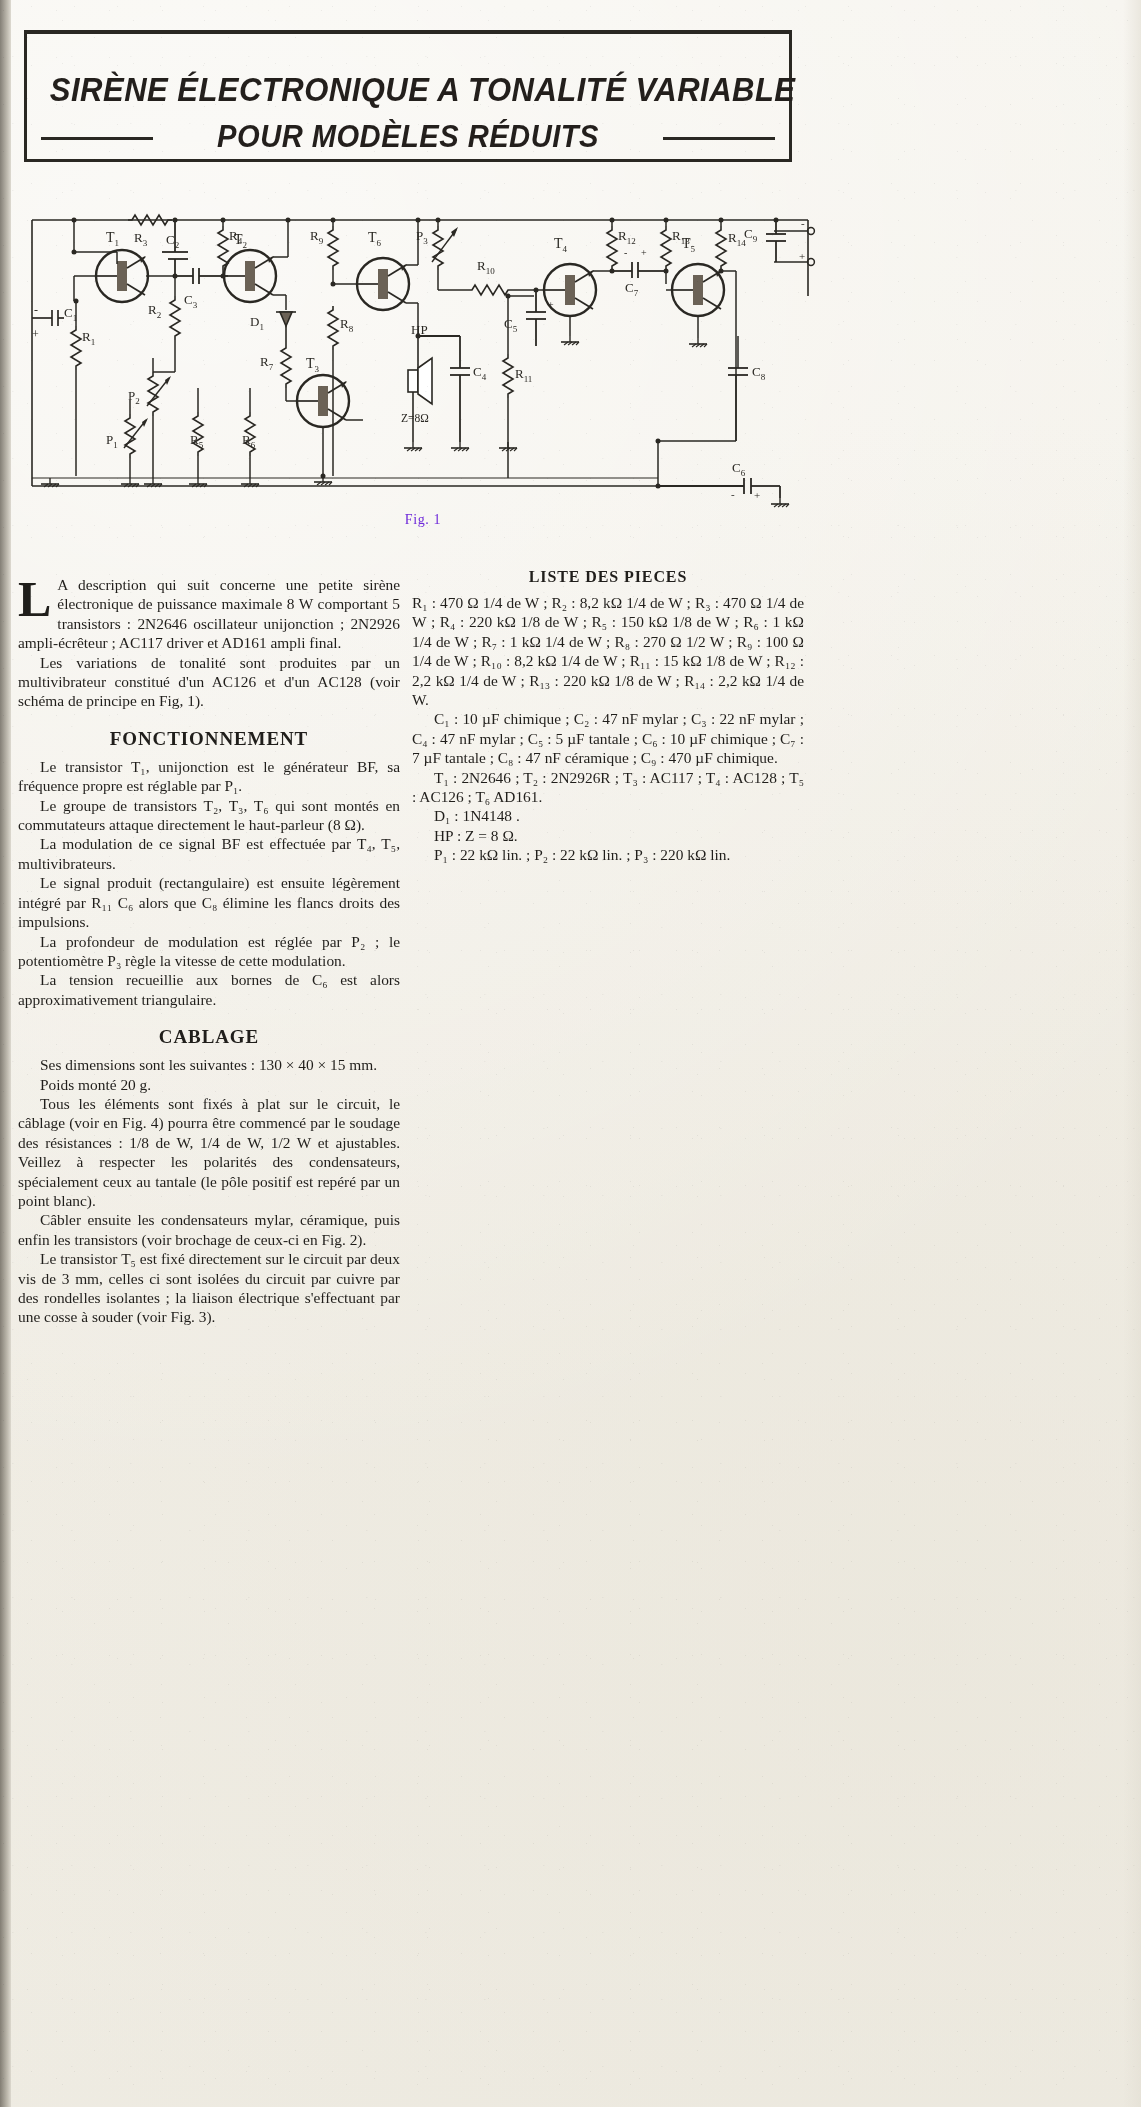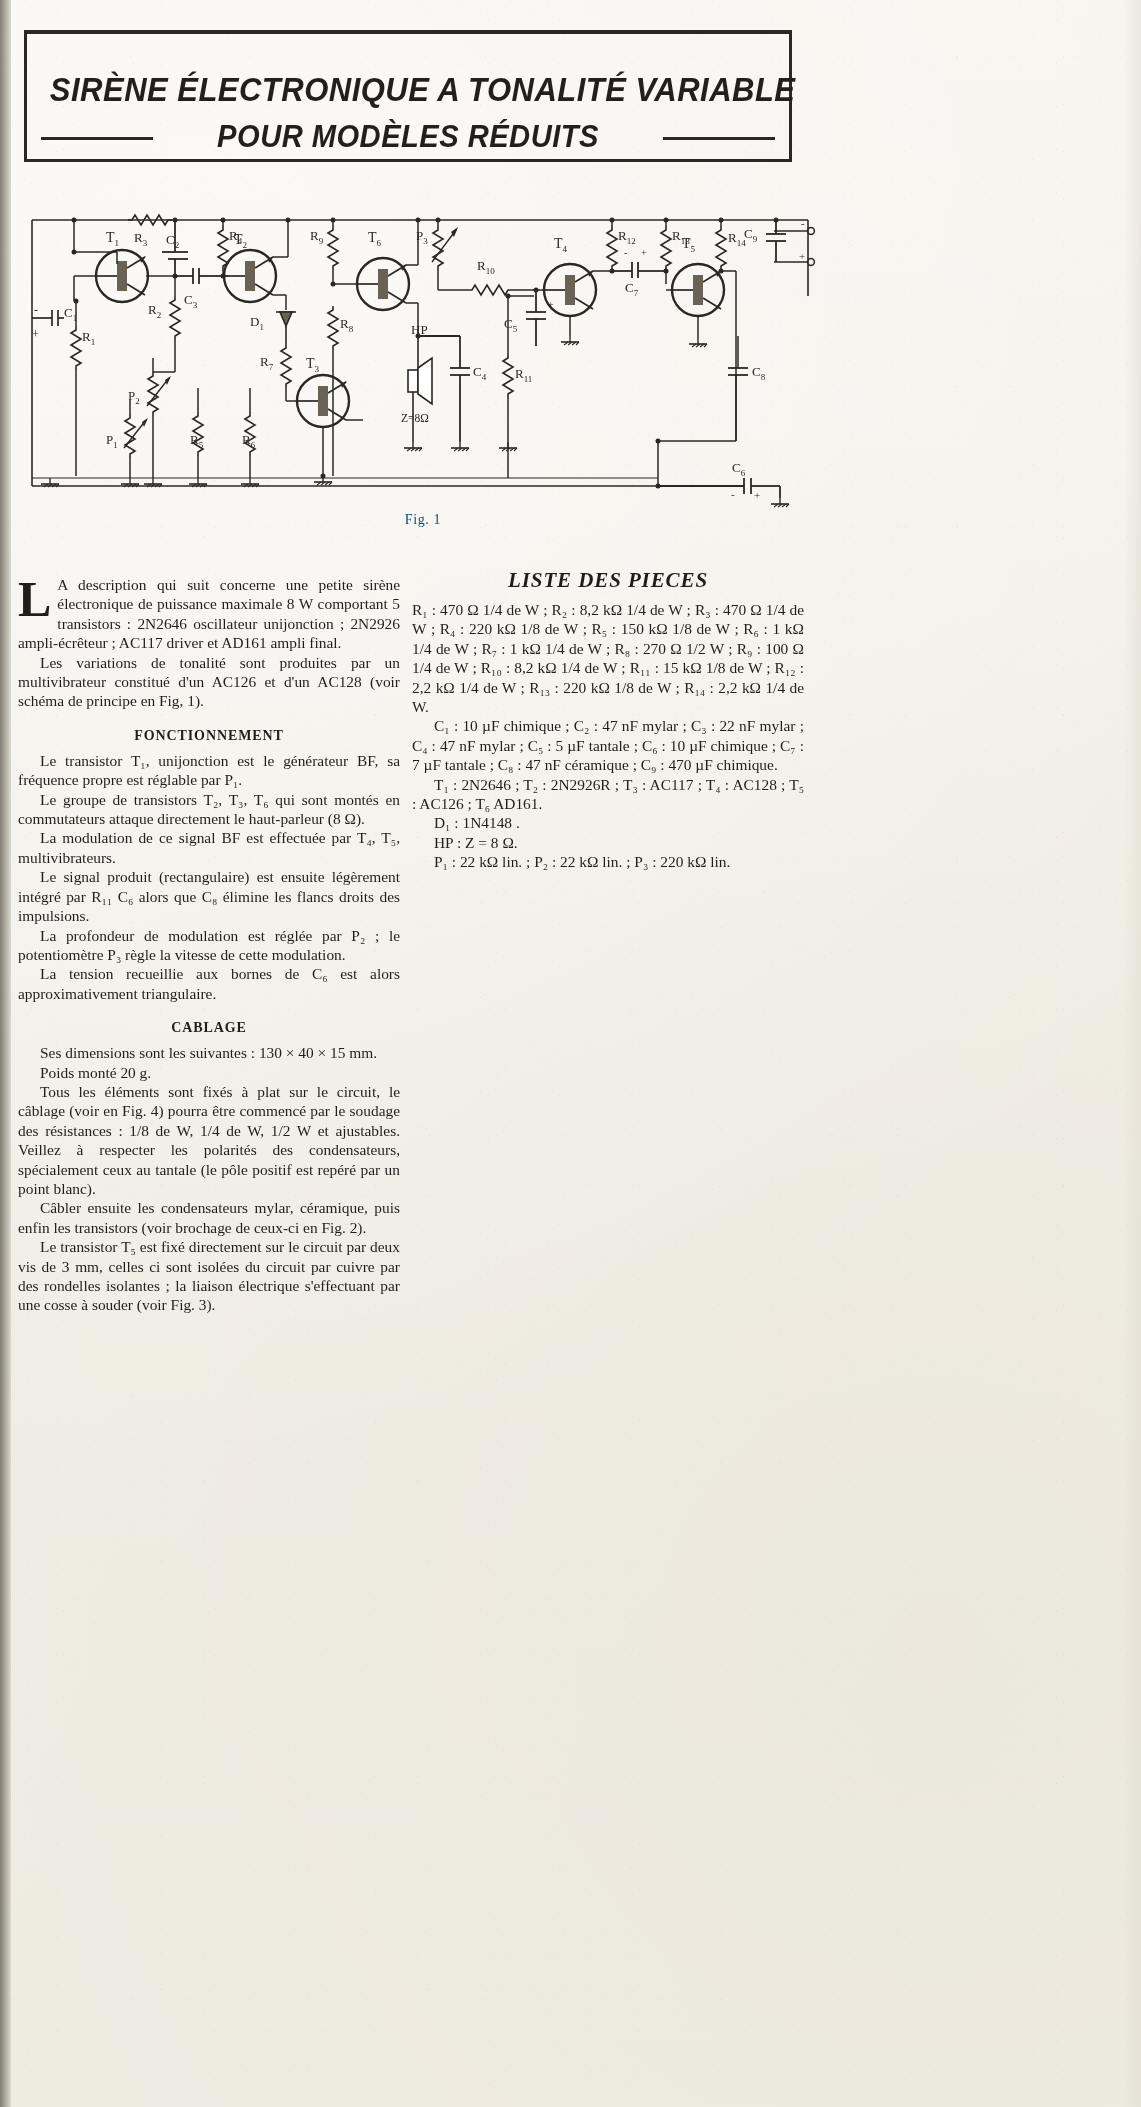--- a/index.html
+++ b/index.html
@@ -62,44 +62,44 @@
   .t-rule.l{left:14px;width:112px;}
   .t-rule.r{right:14px;width:112px;}
 
   
   .schematic{
     position:absolute;left:18px;top:186px;width:810px;height:350px;
   }
   .schematic svg{display:block;}
   .figcap{
     position:absolute;left:18px;top:512px;width:810px;text-align:center;
-    font-family:"Liberation Serif",serif;font-size:14px;color:#0c4a6e;
+    font-family:"Liberation Serif",serif;font-size:14px;color:#6d28d9;
     letter-spacing:.6px;
   }
 
   
   .col{
     position:absolute;
     font-family:"Liberation Serif",serif;
     color:#201e1b;
     text-align:justify;
     -webkit-hyphens:auto;hyphens:auto;
   }
   .col-left{left:18px;top:575px;width:382px;}
   .col-right{left:412px;top:568px;width:392px;}
 
   .col p{margin:0;font-size:15.4px;line-height:19.4px;text-indent:22px;}
   .col p.noind{text-indent:0;}
   .col h2{
     margin:17px 0 7px 0;
     font-family:"Liberation Serif",serif;
-    font-size:14px;font-weight:700;text-align:center;
+    font-size:19px;font-weight:700;text-align:center;
     letter-spacing:.9px;text-indent:0;
   }
-  .col-right h2{margin:0 0 7px 0;font-size:21px;font-style:italic;}
+  .col-right h2{margin:0 0 7px 0;font-size:16px;}
 
   
   .dropcap{
     float:left;
     font-family:"Liberation Serif",serif;
     font-size:50px;line-height:40px;font-weight:700;
     padding:2px 6px 0 0;margin-top:2px;
   }
 
   

